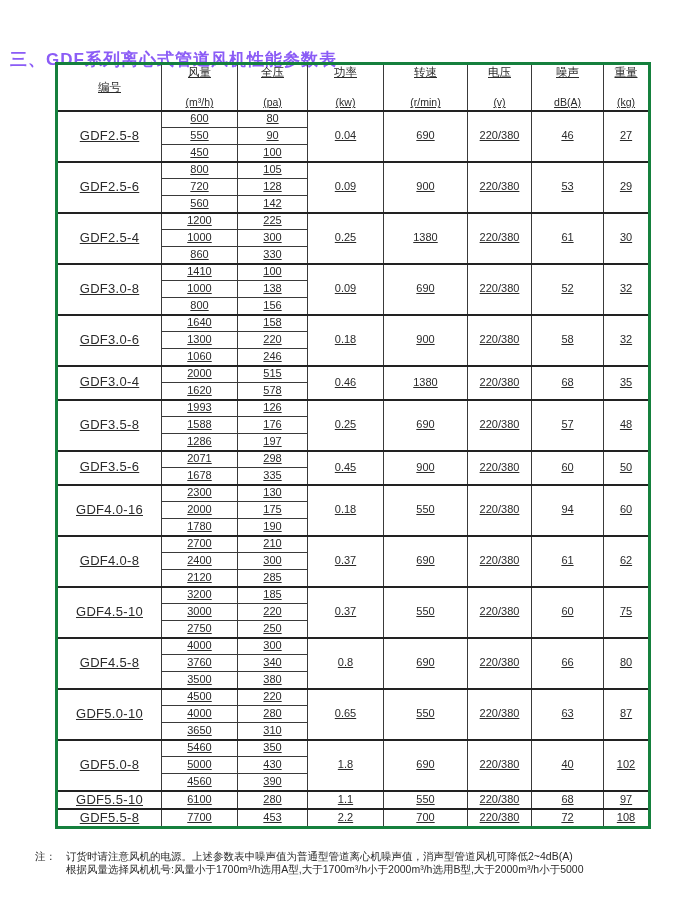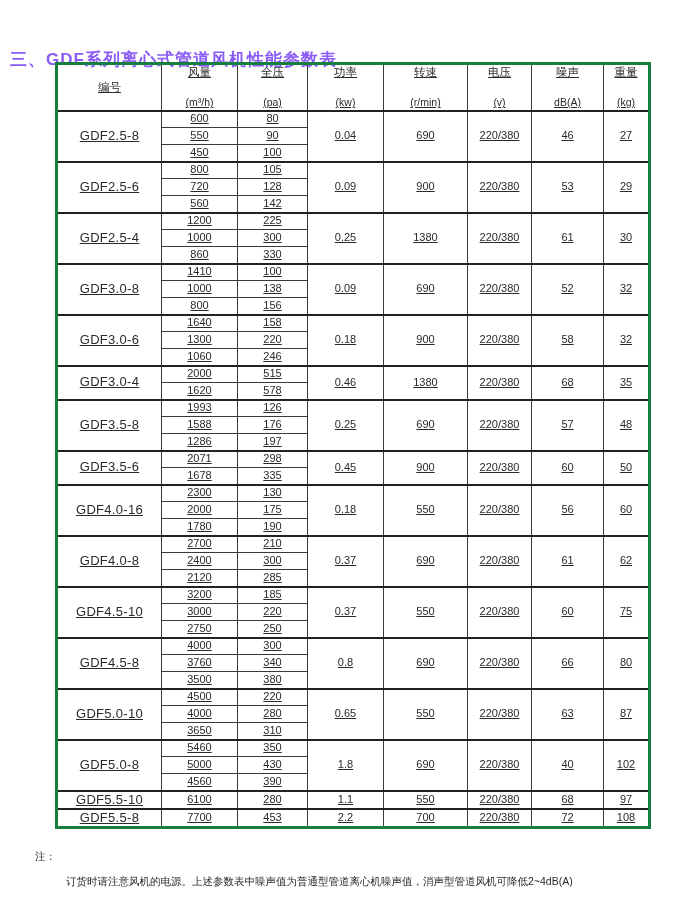--- a/index.html
+++ b/index.html
@@ -57,21 +57,21 @@
     left: 35px; top: 850px;
     width: 640px;
     display: flex;
     align-items: flex-start;
     font-size: 10.5px;
     line-height: 13px;
     color: #2a2a2a;
   }
   .footnote .note-label { flex: 0 0 auto; margin-right: 10px; white-space: nowrap; }
   .footnote .note-lines { flex: 1 1 auto; }
-  .footnote .note-line { display: block; margin-top: 25px; }
+  .footnote .note-line { display: block; }
 </style>
 </head>
 <body>
 
 <div class="page">
 
   <h1 class="page-title">三、GDF系列离心式管道风机性能参数表</h1>
 
   <table class="fan-table">
     <colgroup>
@@ -233,21 +233,21 @@
           <td>1678</td>
           <td>335</td>
         </tr>
         <tr class="group-start">
           <td rowspan="3" class="model-cell">GDF4.0-16</td>
           <td>2300</td>
           <td>130</td>
           <td rowspan="3">0.18</td>
           <td rowspan="3">550</td>
           <td rowspan="3">220/380</td>
-          <td rowspan="3">56</td>
+          <td rowspan="3">94</td>
           <td rowspan="3">60</td>
         </tr>
         <tr>
           <td>2000</td>
           <td>175</td>
         </tr>
         <tr>
           <td>1780</td>
           <td>190</td>
         </tr>
@@ -361,16 +361,17 @@
           <td>72</td>
           <td>108</td>
         </tr>
       </tbody>
   </table>
 
   <div class="footnote">
     <span class="note-label">注：</span>
     <span class="note-lines">
       <span class="note-line">订货时请注意风机的电源。上述参数表中噪声值为普通型管道离心机噪声值，消声型管道风机可降低2~4dB(A)</span>
+      <span class="note-line">根据风量选择风机机号:风量小于1700m³/h选用A型,大于1700m³/h小于2000m³/h选用B型,大于2000m³/h小于5000</span>
     </span>
   </div>
 
 </div>
 
 </body></html>

